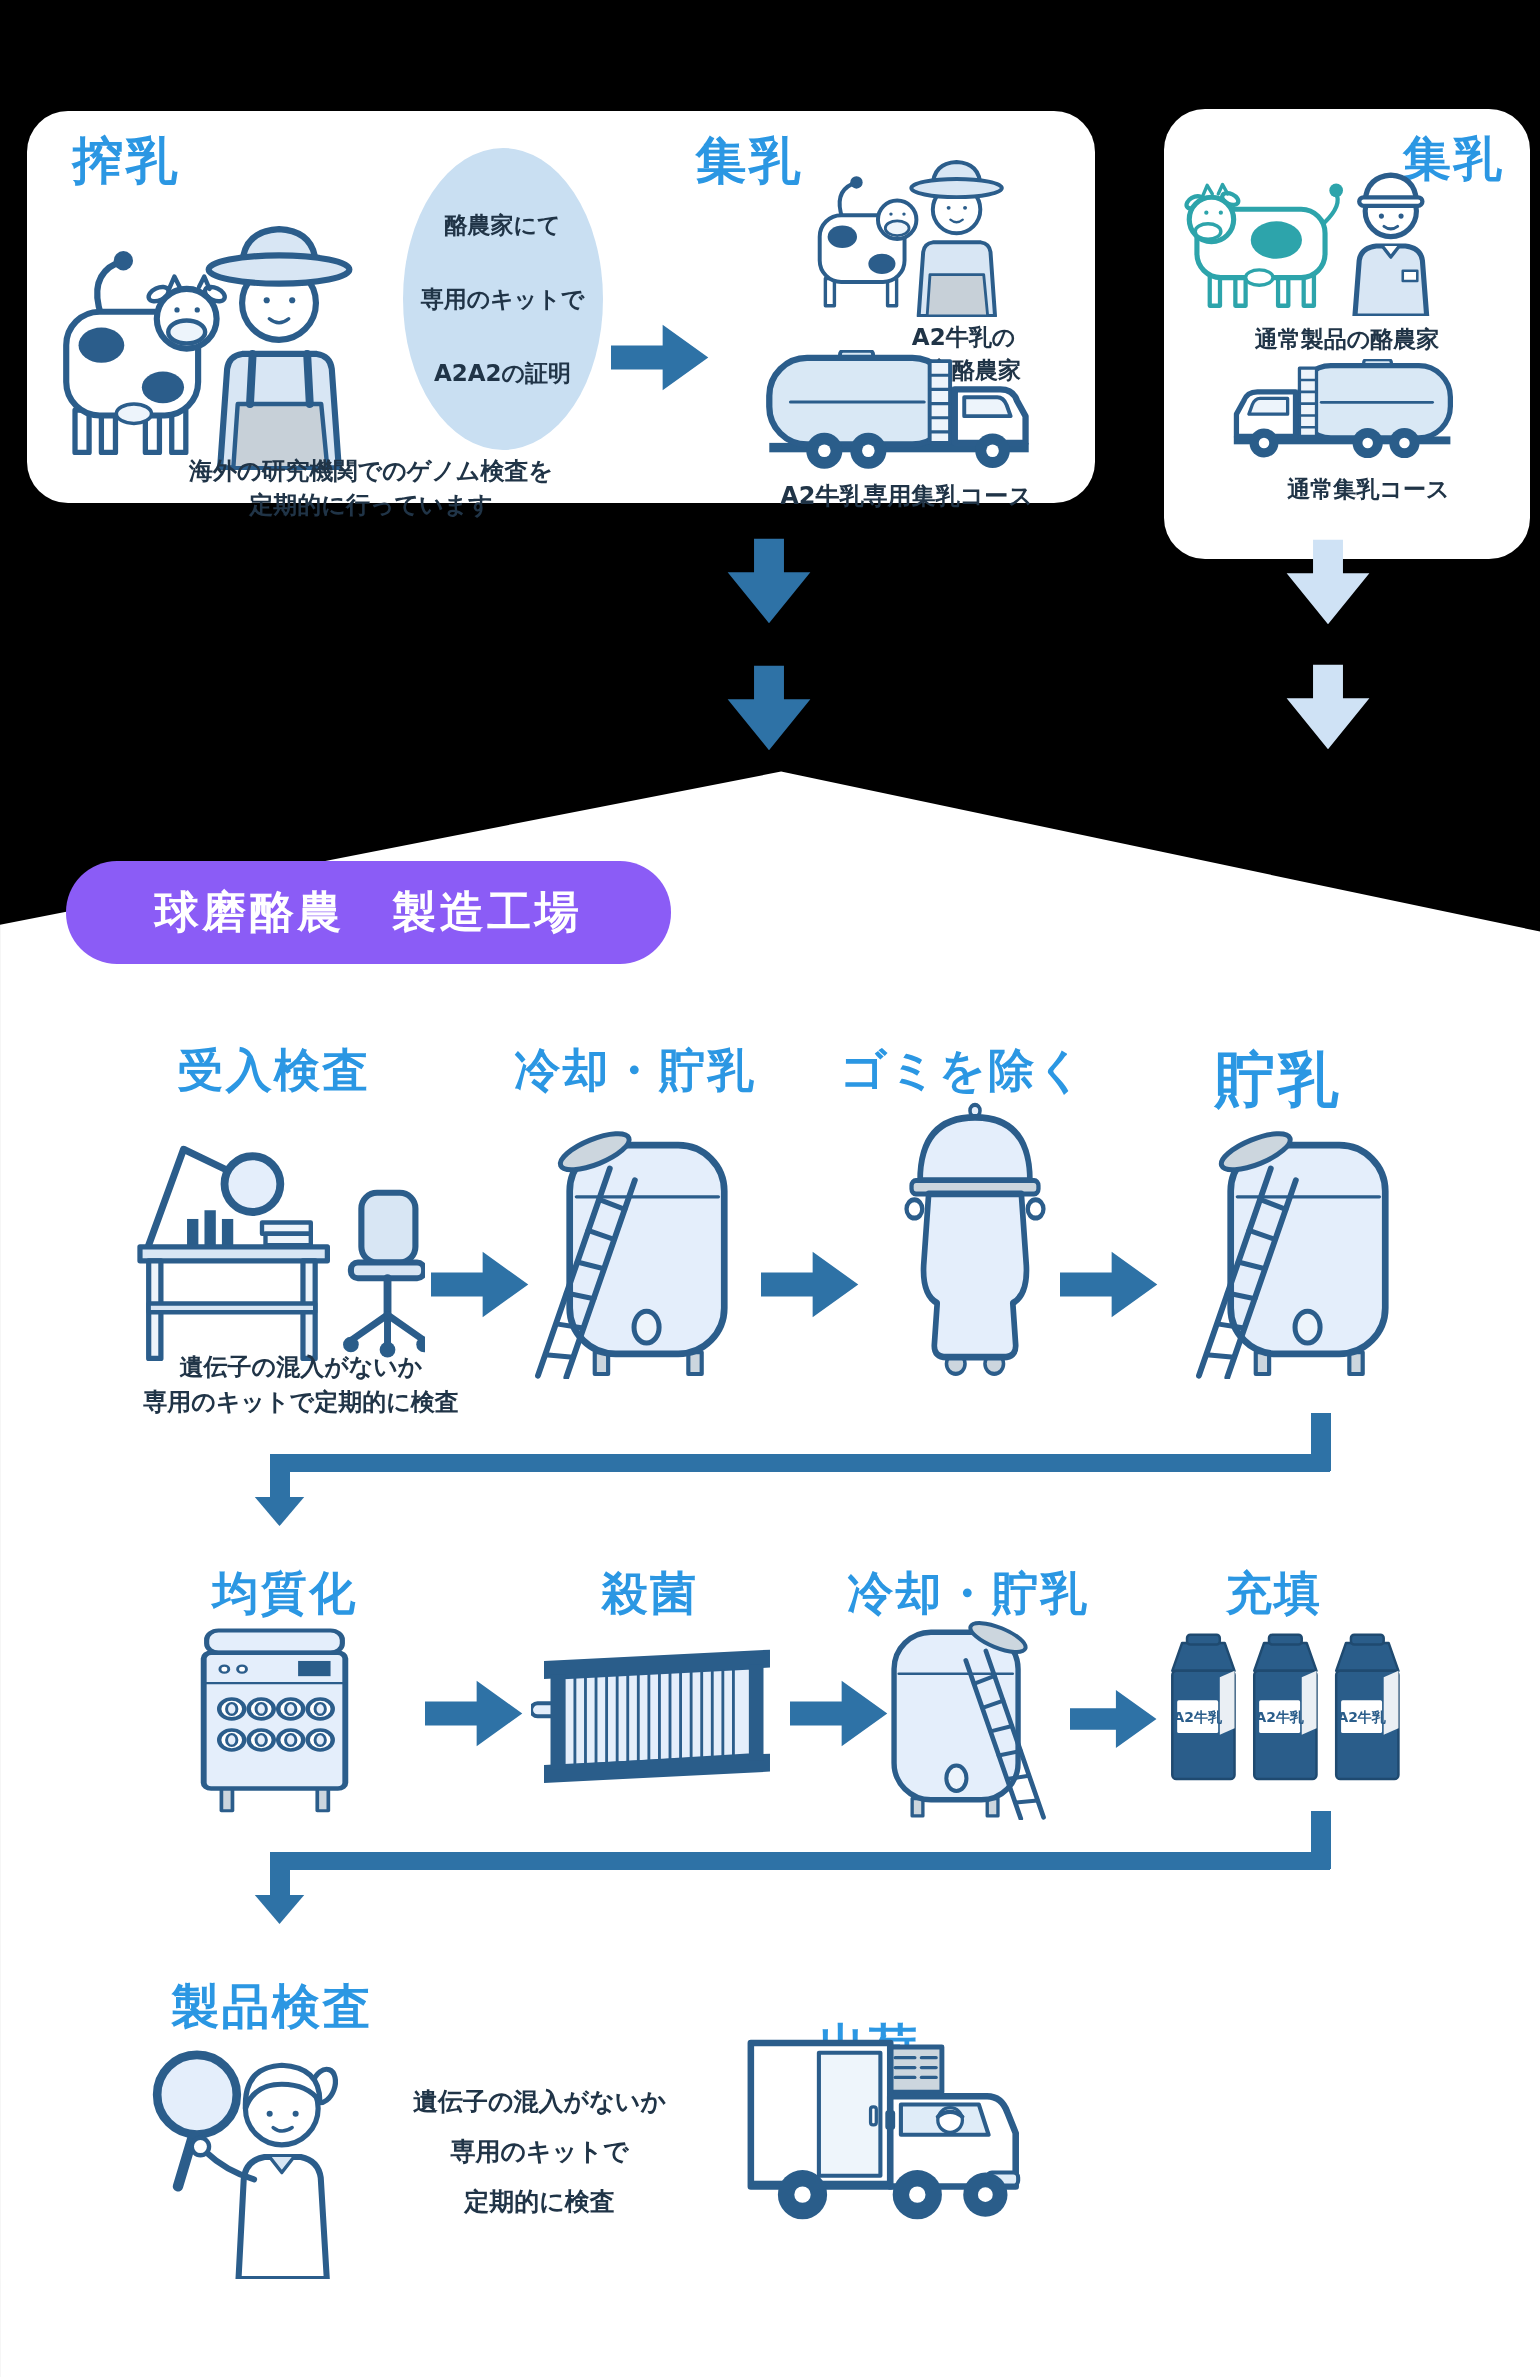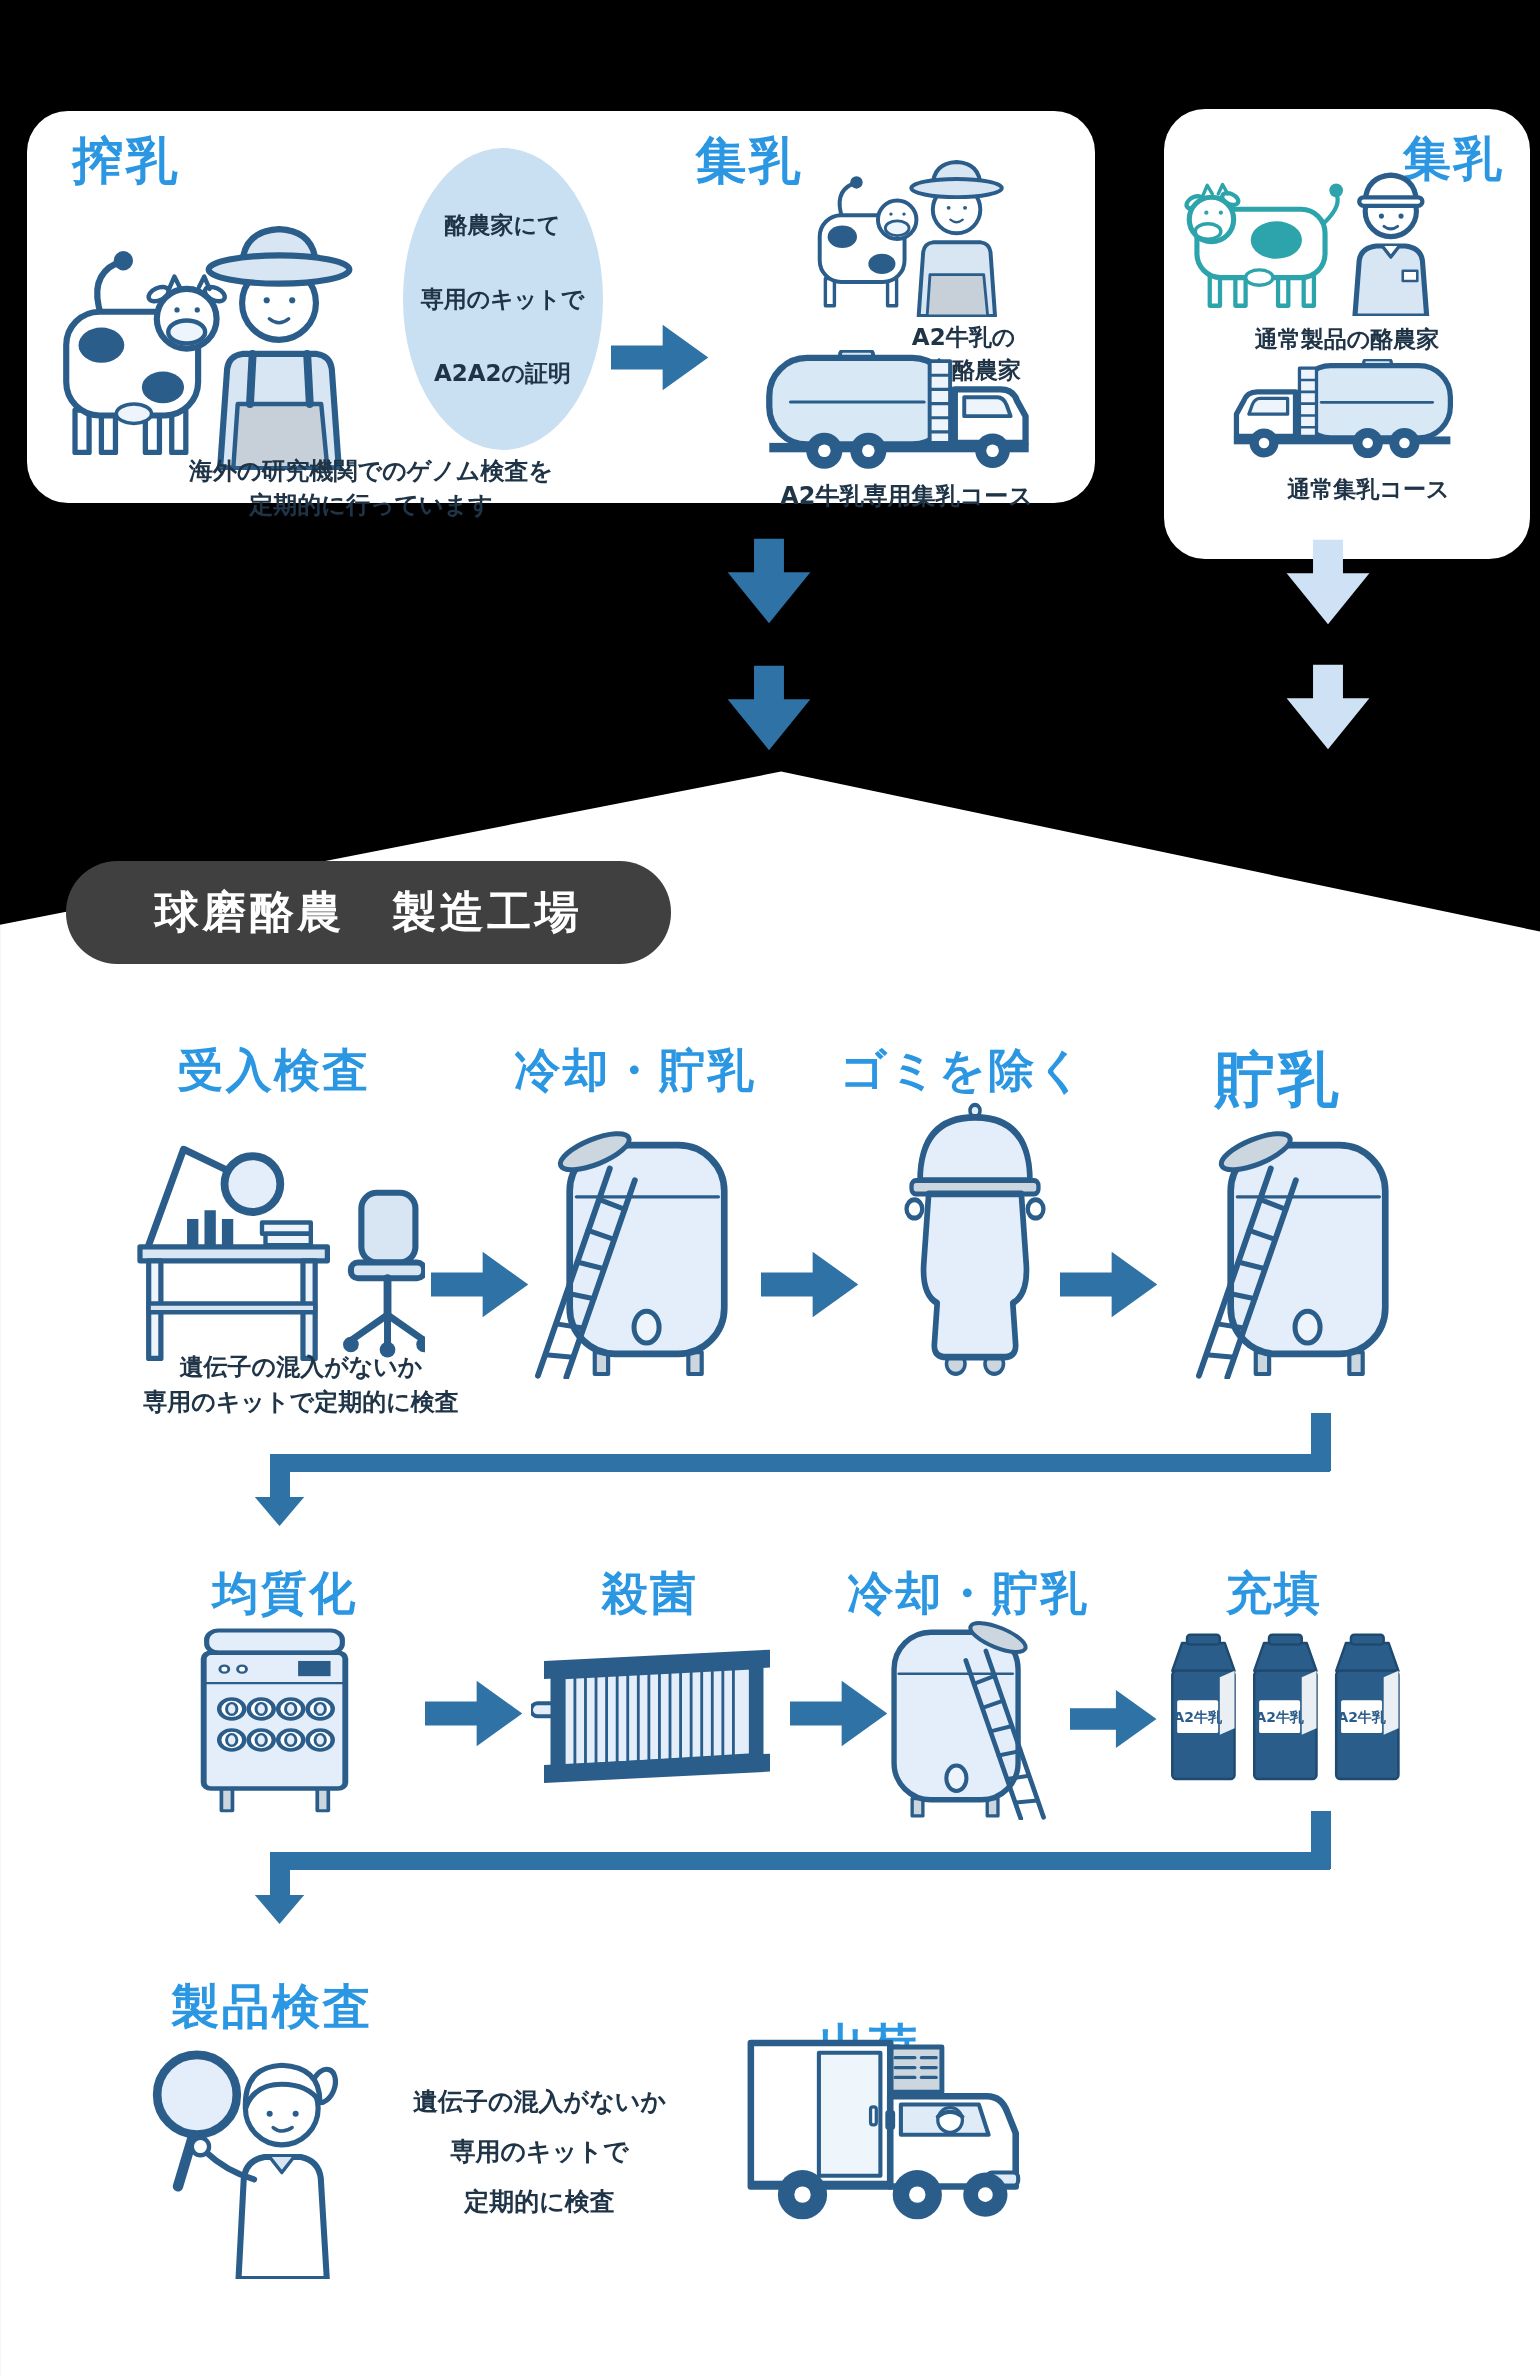--- a/index.html
+++ b/index.html
@@ -7,21 +7,21 @@
           font-family:"DejaVu Sans",sans-serif;}
   .abs{position:absolute;}
   .panel{position:absolute;background:#fff;border-radius:41px;}
   .hd{position:absolute;color:#2b97e3;font-weight:700;letter-spacing:0.05em;white-space:nowrap;}
   .hd.c{transform:translateX(-50%);text-align:right;}
   .cap{position:absolute;color:#203447;font-weight:600;text-align:center;white-space:nowrap;}
   .bar{position:absolute;background:#2e72a6;}
   .badge{position:absolute;background:#c9dff2;border-radius:50%;display:flex;flex-direction:column;
          justify-content:center;align-items:center;color:#203447;font-weight:600;gap:32px;}
   .badge div{line-height:42px;font-size:23px;white-space:nowrap;}
-  .pill{position:absolute;background:#404040;border-radius:51px;display:flex;align-items:center;
+  .pill{position:absolute;background:#8b5cf6;border-radius:51px;display:flex;align-items:center;
         justify-content:center;color:#fff;font-weight:700;letter-spacing:0.08em;}
   svg{display:block;}
 </style>
 </head>
 <body>
 
 <div class="canvas">
 
   <section class="panel" style="left:26.5px;top:111px;width:1068px;height:392px;">
     <div class="hd" style="left:46px;top:16px;font-size:51px;">搾乳</div>

